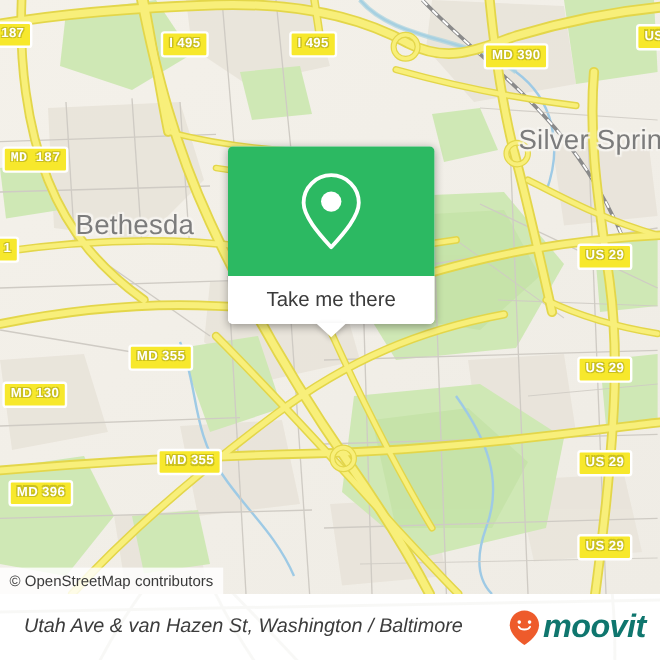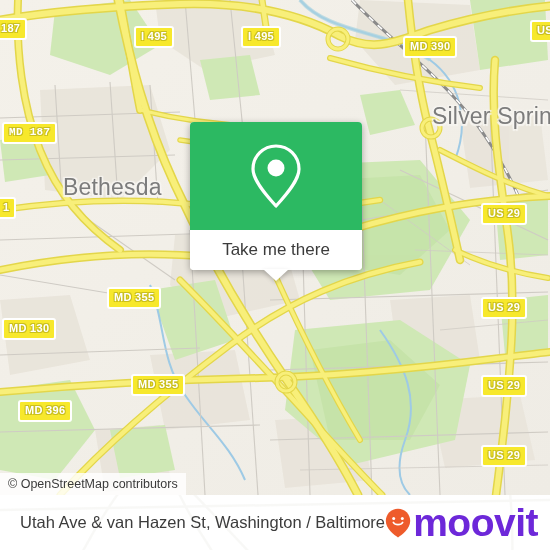--- a/index.html
+++ b/index.html
@@ -147,42 +147,43 @@
     width: 550px;
     height: 550px;
     opacity: 0.10;
   }
   #footer-inner {
     position: relative;
     width: 550px;
     height: 55px;
     display: flex;
     align-items: center;
+    font-style: italic;
   }
   #footer-address {
     position: absolute;
     left: 20px;
     color: #3c3c3c;
     font-size: 16.5px;
     white-space: nowrap;
   }
   #brand {
     position: absolute;
     right: 12px;
     display: flex;
     align-items: center;
   }
   #brand-pin {
     width: 26px;
     height: 30px;
     margin-right: 2px;
   }
   #brand-name {
-    color: #6d28d9;
-    font-size: 39px;
+    color: #0f766e;
+    font-size: 27px;
     font-weight: bold;
     letter-spacing: -0.5px;
     line-height: 31px;
   }
 </style>
 </head>
 <body>
 
 <div id="screen">
 
@@ -356,21 +357,21 @@
     <div class="shield" style="left:403px; top:36px;">MD 390</div>
     <div class="shield" style="left:530px; top:20px;">US 29</div>
     <div class="shield" style="left:2px;   top:122px;font-family:Liberation Mono, monospace;">MD 187</div>
     <div class="shield" style="left:-4px;  top:197px;">1</div>
     <div class="shield" style="left:481px; top:203px;">US 29</div>
     <div class="shield" style="left:107px; top:287px;">MD 355</div>
     <div class="shield" style="left:481px; top:297px;">US 29</div>
     <div class="shield" style="left:2px;   top:318px;">MD 130</div>
     <div class="shield" style="left:131px; top:374px;">MD 355</div>
     <div class="shield" style="left:481px; top:375px;">US 29</div>
-    <div class="shield" style="left:18px;   top:400px;">MD 396</div>
+    <div class="shield" style="left:7px;   top:400px;">MD 396</div>
     <div class="shield" style="left:481px; top:445px;">US 29</div>
 
     <div id="popup">
       <div id="popup-top">
         <svg width="56" height="68" viewBox="0 0 56 68">
           <path d="M28 4 C15.3 4 5 14.3 5 27 C5 38 17 52 28 64 C39 52 51 38 51 27 C51 14.3 40.7 4 28 4 Z" fill="none" stroke="#ffffff" stroke-width="3.2" stroke-linejoin="round"></path>
           <circle cx="28" cy="26" r="8.5" fill="#ffffff"></circle>
         </svg>
       </div>
       <div id="popup-bottom">

